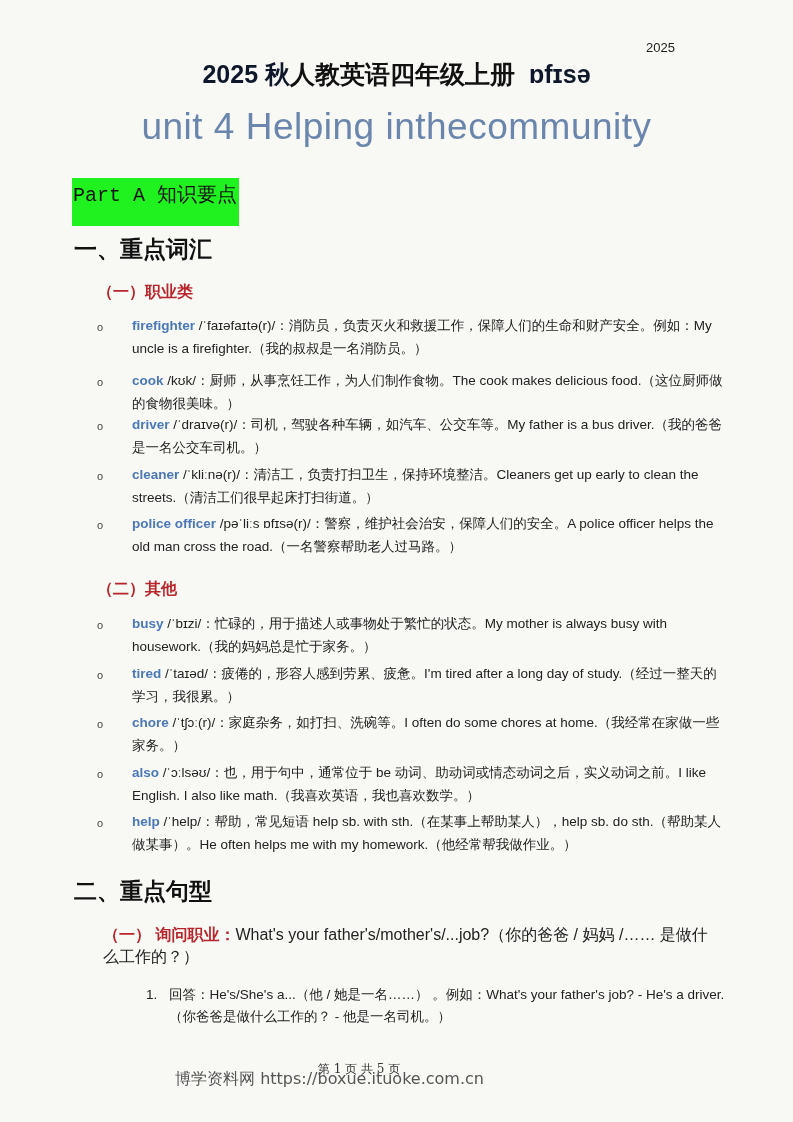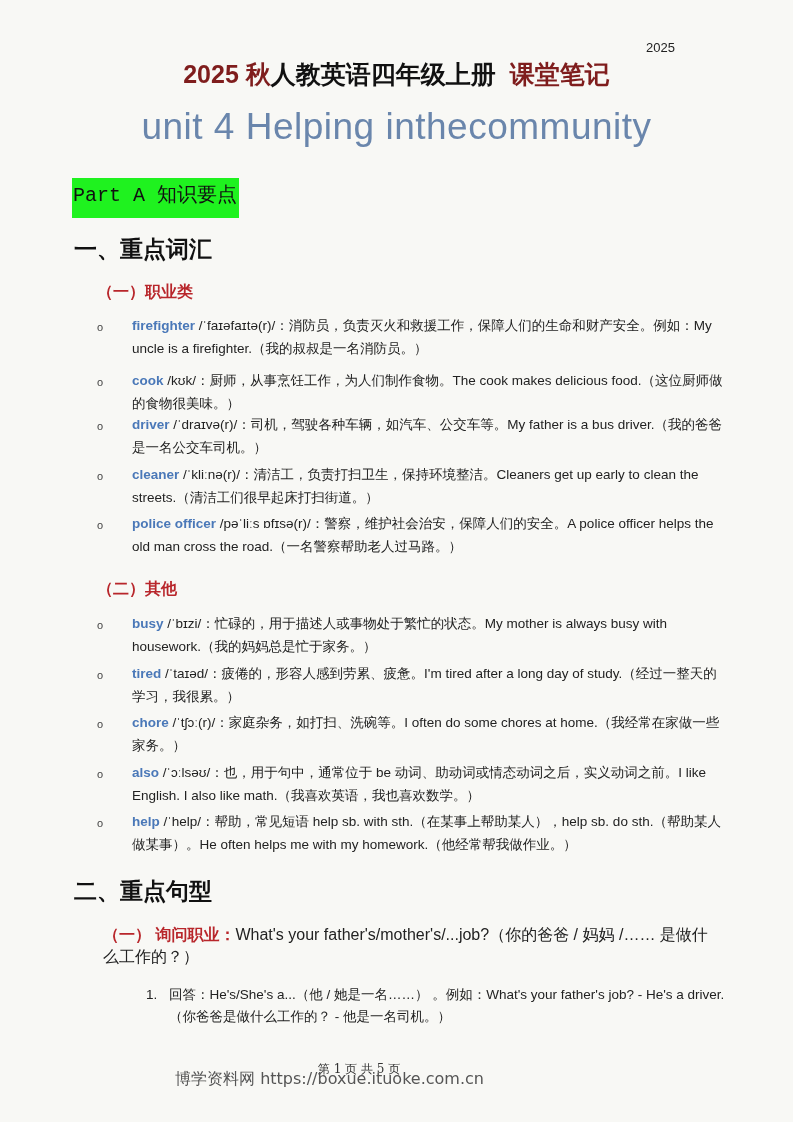--- a/index.html
+++ b/index.html
@@ -13,34 +13,34 @@
     }
     .corner-year {
       position: absolute; left: 646px; top: 40px;
       font-size: 13px; color: #222;
     }
     .main-title {
       position: absolute; left: 0; width: 793px; top: 58px;
       text-align: center; font-size: 25px; font-weight: bold;
       letter-spacing: 0px; white-space: nowrap;
     }
-    .main-title .red { color: #7f1d1d; }
+    .main-title .red { color: #0f172a; }
     .main-title .black { color: #111; }
     .main-title .gap { display: inline-block; width: 14px; }
     .unit-title {
       position: absolute; left: 0; width: 793px; top: 106px;
       text-align: center; font-size: 37px; color: #6a86ac;
       font-family: "Liberation Sans", sans-serif; white-space: nowrap;
       letter-spacing: 0.5px;
     }
     .part-badge {
       position: absolute; left: 72px; top: 178px;
       background: #1ff21f; color: #111;
       font-family: "Liberation Mono", "DejaVu Sans Mono", monospace;
-      font-size: 20px; padding: 4px 2px 8px 1px; line-height: 28px;
+      font-size: 20px; padding: 4px 2px 16px 1px; line-height: 28px;
       white-space: nowrap;
     }
     .section-h {
       position: absolute; left: 74px;
       font-size: 23px; font-weight: bold; color: #111;
       font-family: "DejaVu Serif", "Liberation Serif", serif;
       white-space: nowrap;
       text-align: center;
     }
     .sub-h {
@@ -79,21 +79,21 @@
       text-align: center; font-size: 16px; color: #555;
       font-family: "DejaVu Sans", sans-serif;
     }
   </style>
 </head>
 <body>
 
 <div class="corner-year">2025</div>
 
 <div class="main-title">
-  <span class="red">2025 秋</span><span class="black">人教英语四年级上册</span><span class="gap"></span><span class="red">课堂笔记</span>
+  <span class="red">2025 秋</span><span class="black">人教英语四年级上册</span><span class="gap"></span><span class="red">ɒfɪsə</span>
 </div>
 
 <div class="unit-title">unit  4  Helping inthecommunity</div>
 
 <div class="part-badge">Part A 知识要点</div>
 
 <div class="section-h" style="top:234px;">一、重点词汇</div>
 
 <div class="sub-h" style="top:282px;">（一）职业类</div>
 

